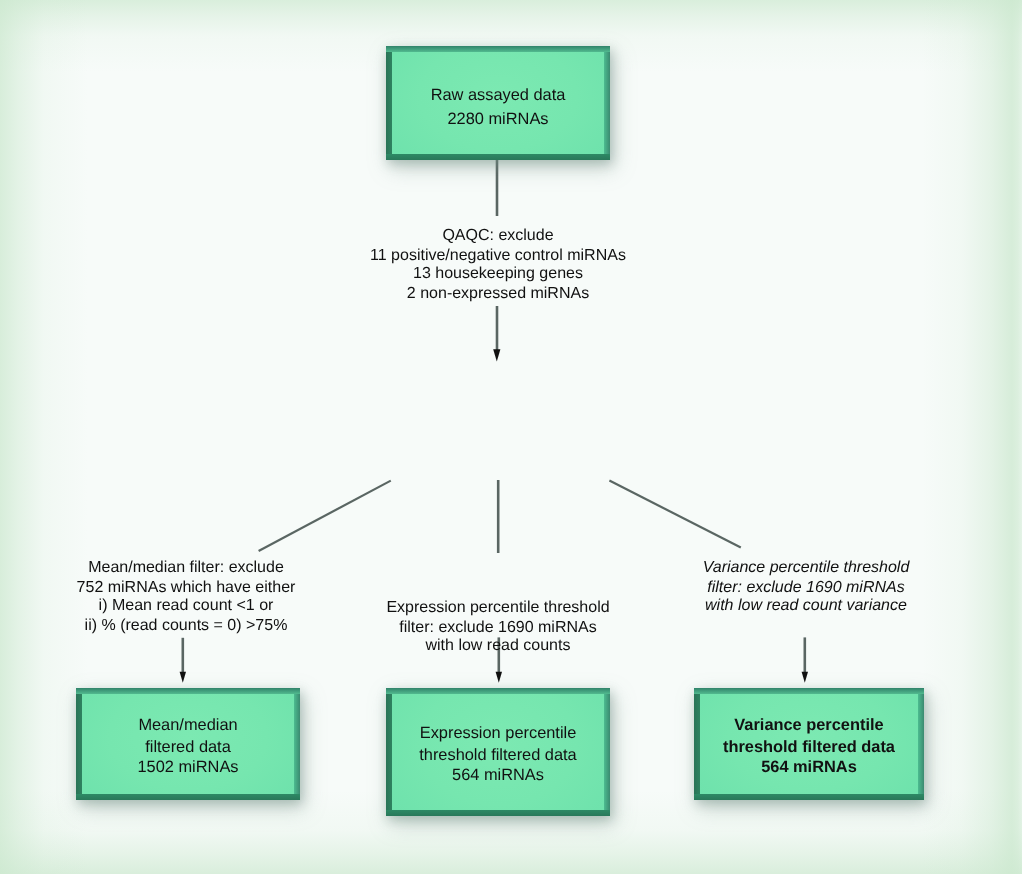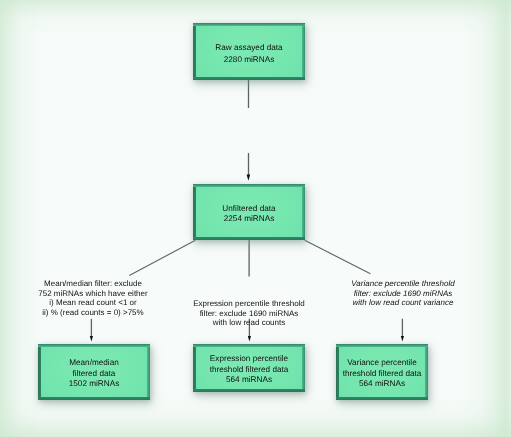--- a/index.html
+++ b/index.html
@@ -47,22 +47,22 @@
   }
   .caption{
     position:absolute;text-align:center;
     font-size:8px;line-height:9.6px;color:#111;
     white-space:pre-line;
   }
   #n-raw{left:193px;top:23px;width:112px;height:57px;}
   #n-raw .txt{line-height:12px;top:2.5px;}
   #n-unf{left:193px;top:184px;width:112px;height:56px;}
   #n-mm{left:38px;top:344px;width:112px;height:56px;}
-  #n-ex{left:193px;top:344px;width:112px;height:48px;}
-  #n-va{left:336px;top:344px;width:92px;height:56px;}
+  #n-ex{left:193px;top:344px;width:112px;height:64px;}
+  #n-va{left:347px;top:344px;width:115px;height:56px;font-weight:bold;}
   #c-qaqc{left:149px;top:113px;width:200px;}
   #c-mm{left:-7px;top:279px;width:200px;}
   #c-ex{left:149px;top:279px;width:200px;margin-top:20px;}
   #c-va{left:303px;top:279px;width:200px;font-style:italic;}
 </style>
 </head>
 <body>
 
 <div id="stage">
   <div class="bg"></div>
@@ -83,40 +83,40 @@
       <path d="M91.4 341.4 L89.8 335.9 L93.0 335.9 Z"></path>
       <path d="M249.4 341.4 L247.8 335.9 L251.0 335.9 Z"></path>
       <path d="M402.4 341.4 L400.8 335.9 L404.0 335.9 Z"></path>
     </g>
   </svg>
 
   <div class="node" id="n-raw">
     <div class="txt">Raw assayed data
 2280 miRNAs</div>
   </div>
-  <div class="node" id="n-unf">
-    <div class="txt">Unfiltered data
-2254 miRNAs</div>
-  </div>
   <div class="node" id="n-mm">
     <div class="txt">Mean/median
 filtered data
 1502 miRNAs</div>
   </div>
   <div class="node" id="n-ex">
     <div class="txt">Expression percentile
 threshold filtered data
 564 miRNAs</div>
   </div>
   <div class="node" id="n-va">
     <div class="txt">Variance percentile
 threshold filtered data
 564 miRNAs</div>
   </div>
 
+  <div class="caption" id="c-qaqc">QAQC: exclude
+11 positive/negative control miRNAs
+13 housekeeping genes
+2 non-expressed miRNAs</div>
   <div class="caption" id="c-mm">Mean/median filter: exclude
 752 miRNAs which have either
 i) Mean read count &lt;1 or
 ii) % (read counts = 0) &gt;75%</div>
   <div class="caption" id="c-ex">Expression percentile threshold
 filter: exclude 1690 miRNAs
 with low read counts</div>
   <div class="caption" id="c-va">Variance percentile threshold
 filter: exclude 1690 miRNAs
 with low read count variance</div>

